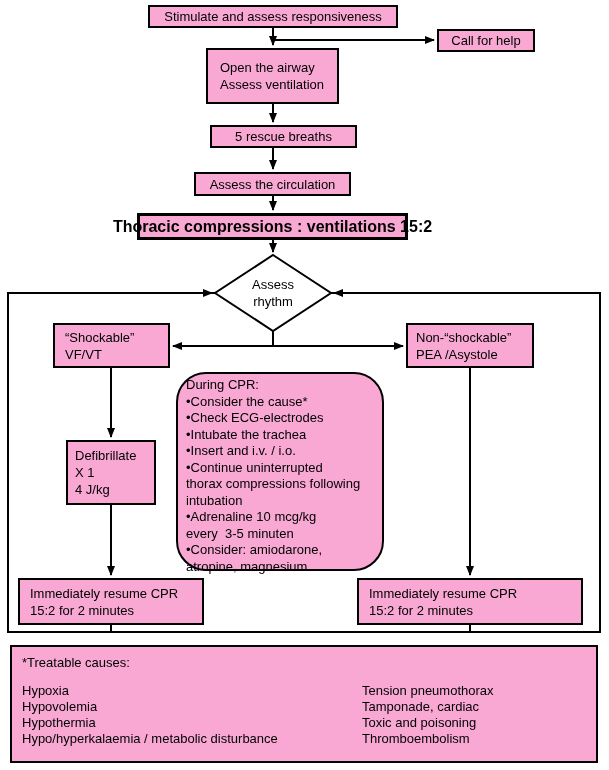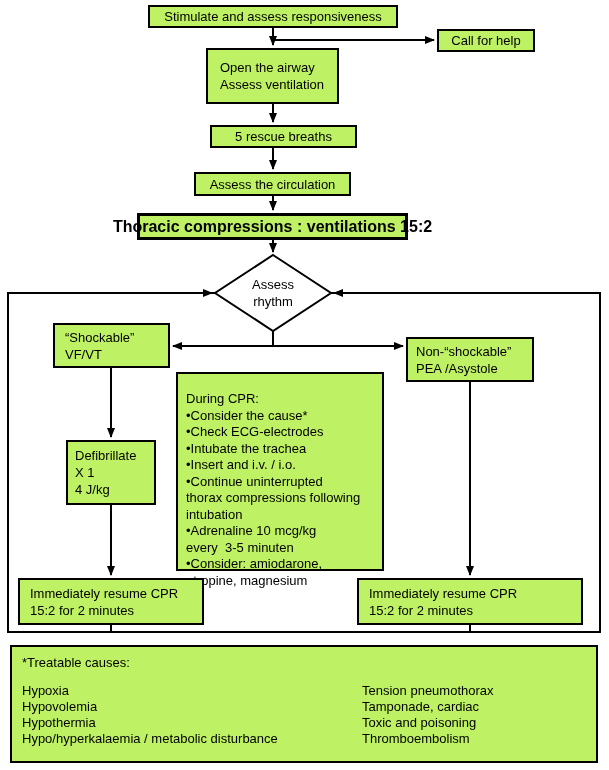--- a/index.html
+++ b/index.html
@@ -10,21 +10,21 @@
     width: 609px;
     height: 770px;
     background: #ffffff;
     font-size: 13px;
     overflow: hidden;
   }
   .svg-layer { position: absolute; left: 0; top: 0; width: 609px; height: 770px; }
   .svg-layer line { stroke: #000; stroke-width: 2; }
   .node {
     position: absolute;
-    background: #bef264;
+    background: #f9a8d4;
     border: 2px solid #000;
     display: flex;
     flex-direction: column;
     justify-content: center;
     line-height: 17px;
   }
   .node span { display: block; }
   .center { align-items: center; text-align: center; }
   .leftalign { align-items: flex-start; text-align: left; }
   .node-bold { border-width: 3px; font-weight: bold; font-size: 16px; white-space: nowrap; }
@@ -32,22 +32,23 @@
     position: absolute;
     display: flex;
     flex-direction: column;
     justify-content: center;
     align-items: center;
     text-align: center;
     line-height: 17px;
   }
   .cpr-box {
     display: block;
-    padding: 17px 8px;
+    padding: 3px 8px;
     line-height: 16.5px;
+    border-radius: 30px;
   }
   .cpr-item { white-space: pre-wrap; }
   .cpr-item::before { content: "\2022 "; }
   .causes-box {
     display: block;
     padding: 8px 10px;
     line-height: 16px;
   }
   .causes-cols { display: flex; margin-top: 12px; }
 </style>
@@ -117,21 +118,21 @@
   <div class="diamond-label" style="left:215px; top:255px; width:116px; height:76px;">
     <span>Assess</span>
     <span>rhythm</span>
   </div>
 
   <div class="node leftalign" style="left:53px; top:323px; width:117px; height:45px; padding-left:10px;">
     <span>“Shockable”</span>
     <span>VF/VT</span>
   </div>
 
-  <div class="node leftalign" style="left:406px; top:323px; width:128px; height:45px; padding-left:8px;margin-top:14px;">
+  <div class="node leftalign" style="left:406px; top:323px; width:128px; height:45px; padding-left:8px;">
     <span>Non-“shockable”</span>
     <span>PEA /Asystole</span>
   </div>
 
   <div class="node cpr-box" style="left:176px; top:372px; width:208px; height:199px;">
     <div>During CPR:</div>
     <div class="cpr-item">Consider the cause*</div>
     <div class="cpr-item">Check ECG-electrodes</div>
     <div class="cpr-item">Intubate the trachea</div>
     <div class="cpr-item">Insert and i.v. / i.o.</div>

